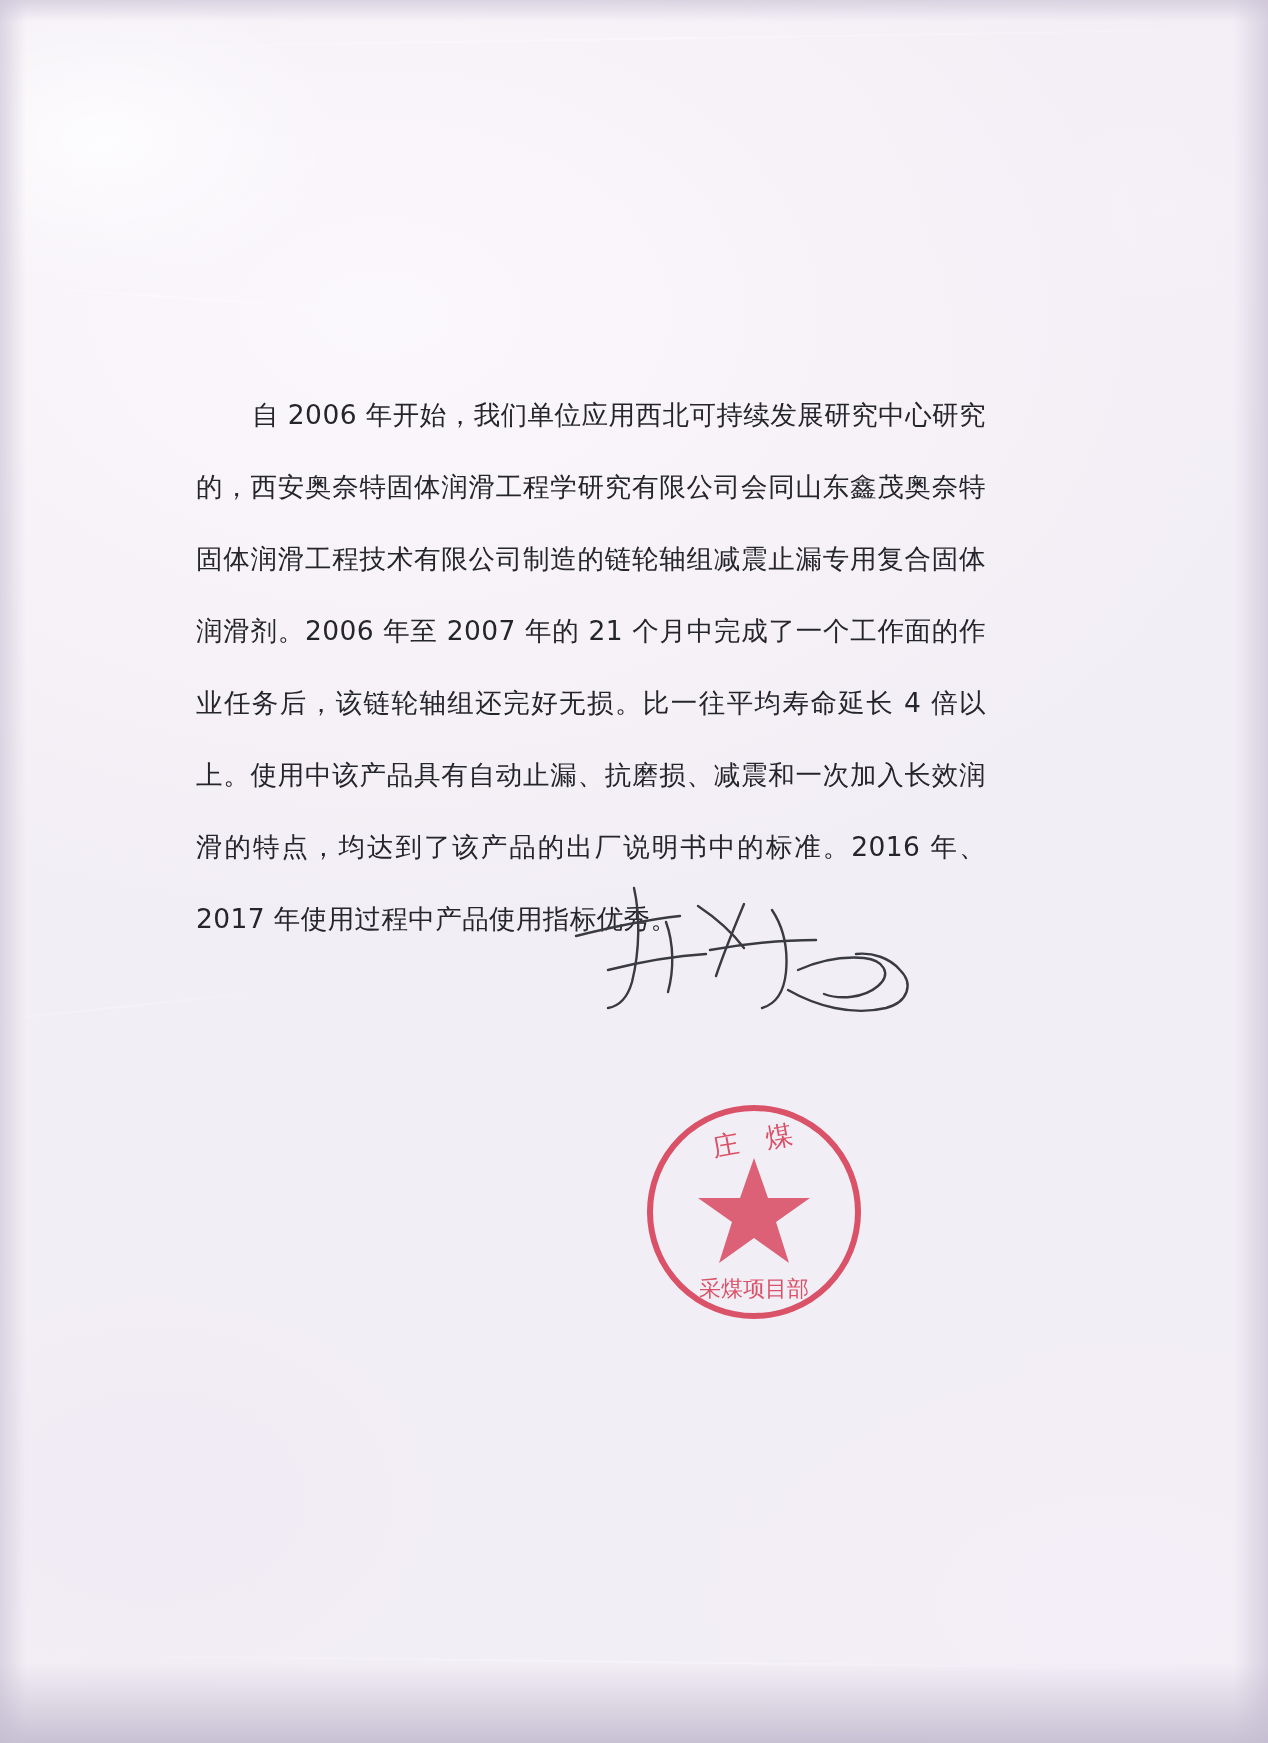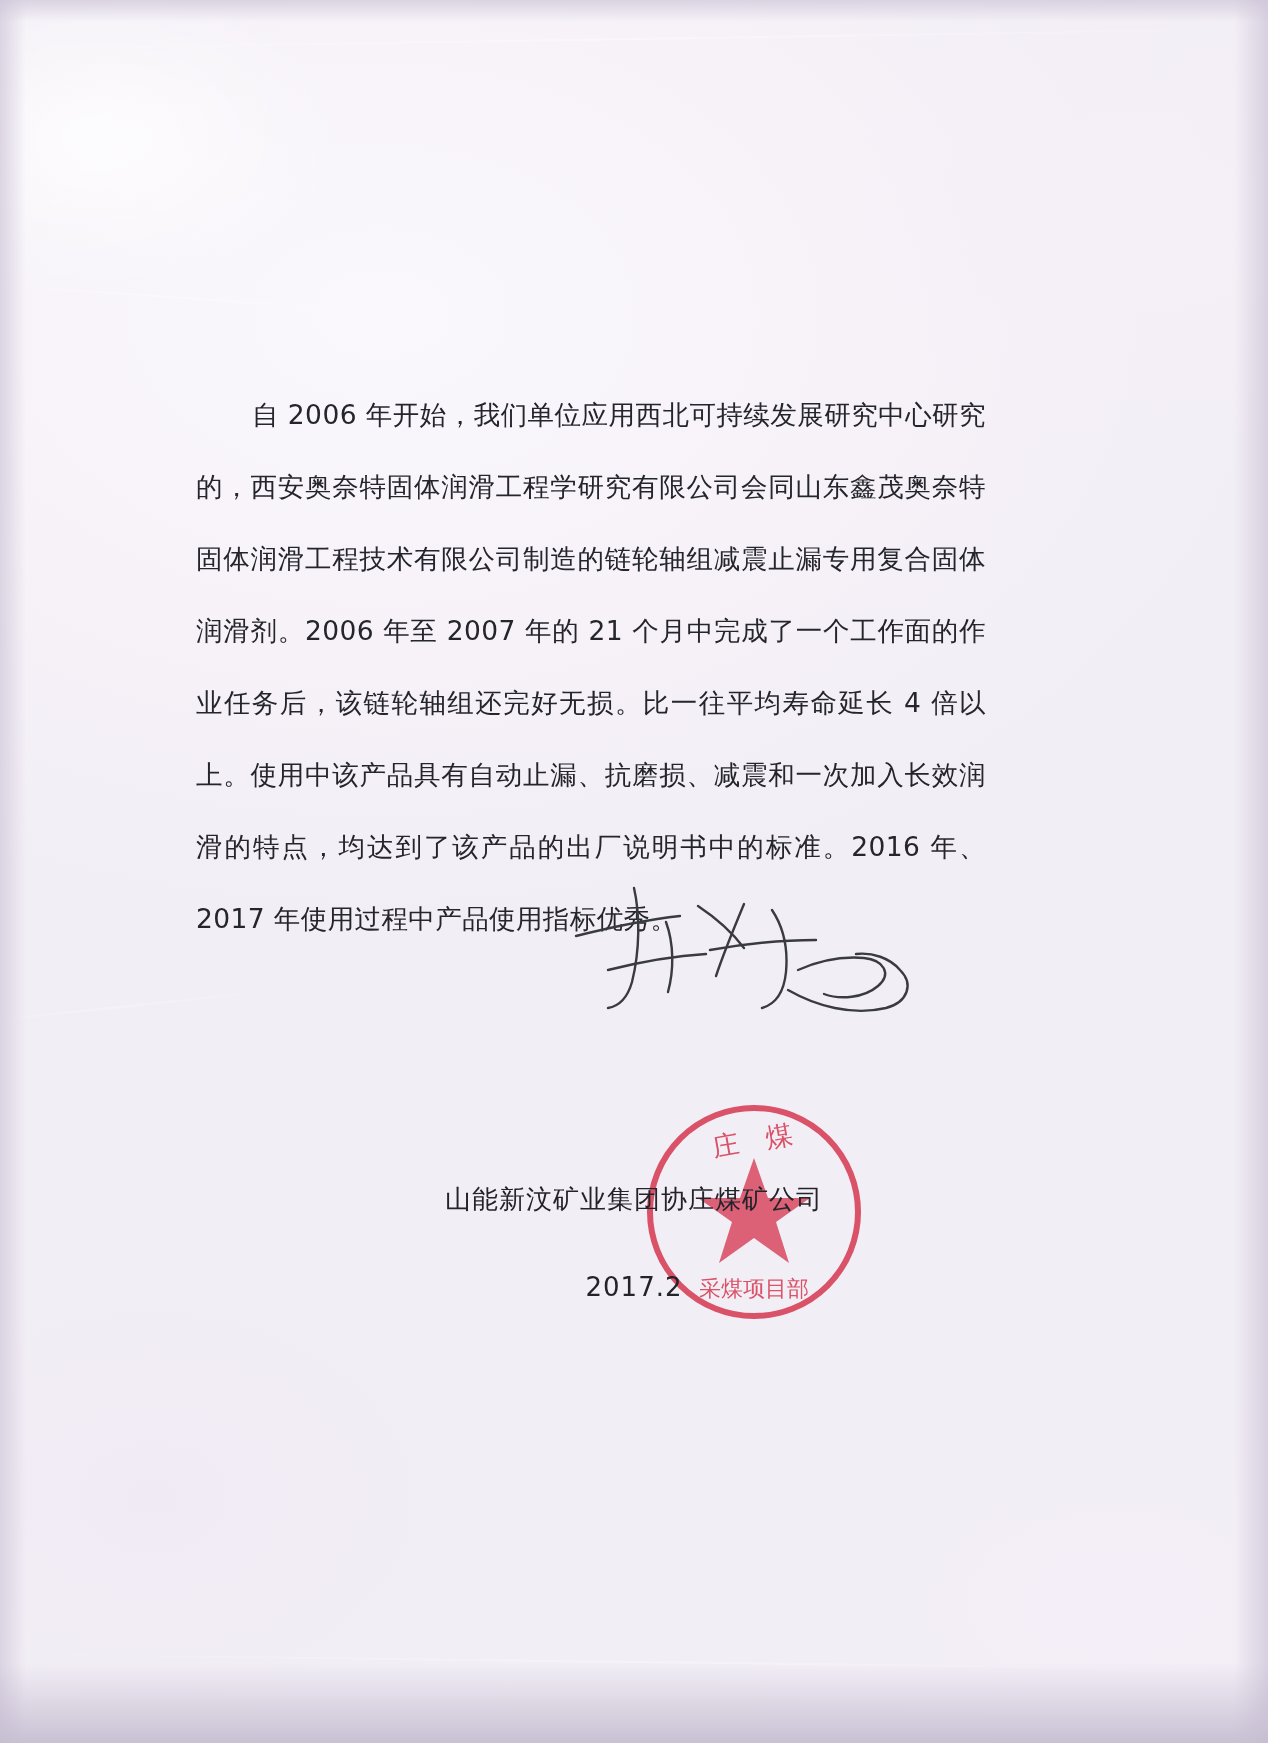--- a/index.html
+++ b/index.html
@@ -175,17 +175,15 @@
 
   <svg class="stamp" viewBox="0 0 228 228">
     <g opacity="0.82">
       <circle cx="114" cy="114" r="104" fill="none" stroke="#d4304a" stroke-width="6"></circle>
       <path d="M114 60 L128 100 L170 100 L136 124 L149 165 L114 140 L79 165 L92 124 L58 100 L100 100 Z" fill="#d4304a" opacity="0.9"></path>
       <text x="114" y="52" font-family="'DejaVu Sans','Liberation Sans',sans-serif" font-size="27" fill="#d4304a" text-anchor="middle" transform="rotate(-10 114 52)">庄　煤</text>
       <text x="114" y="198" font-family="'DejaVu Sans','Liberation Sans',sans-serif" font-size="22" fill="#d4304a" text-anchor="middle">采煤项目部</text>
     </g>
   </svg>
 
-  <div class="org-line">山能新汶矿业集团协庄煤矿公司</div>
 
-  <div class="date-line">2017.2</div>
 
 </div>
 
 </body></html>

